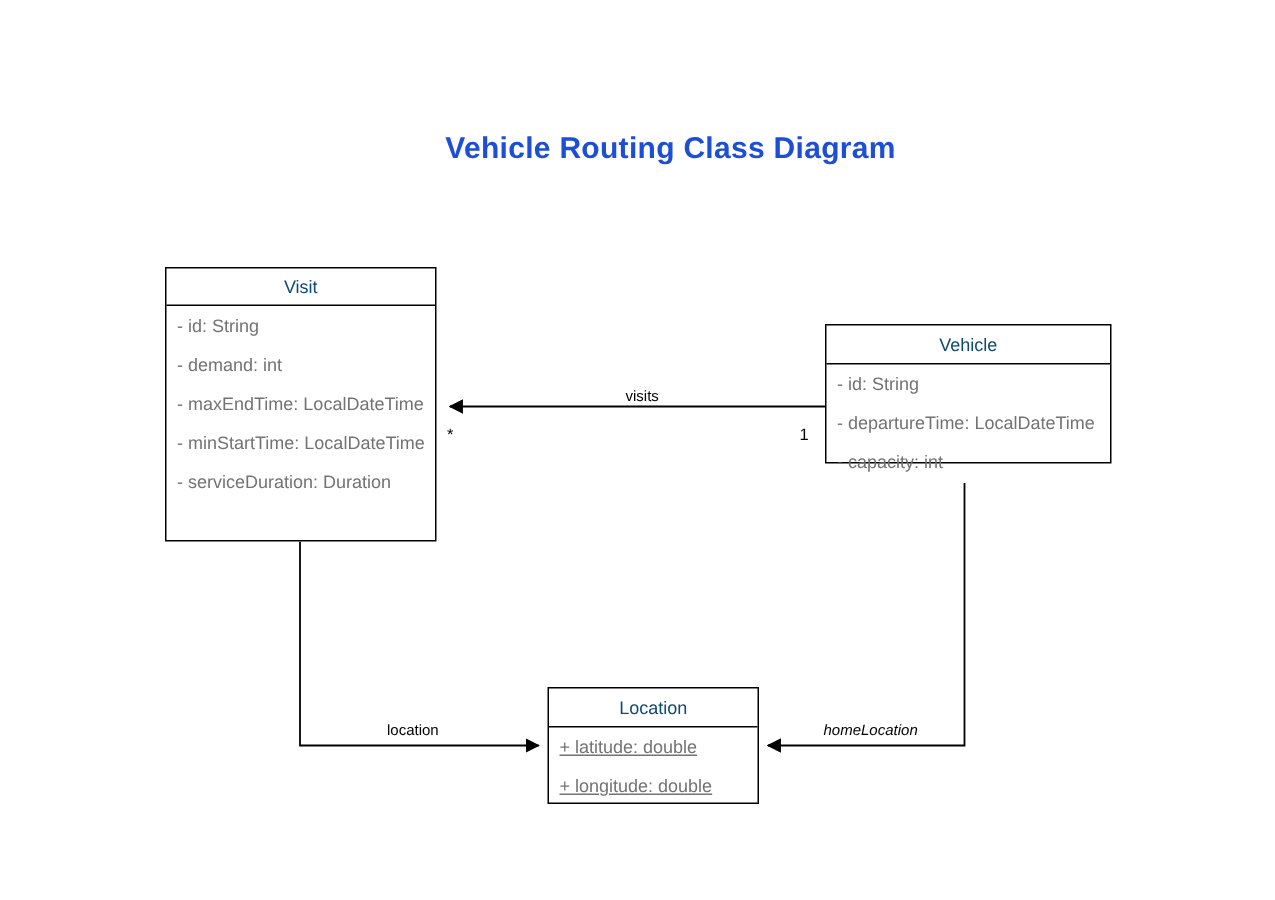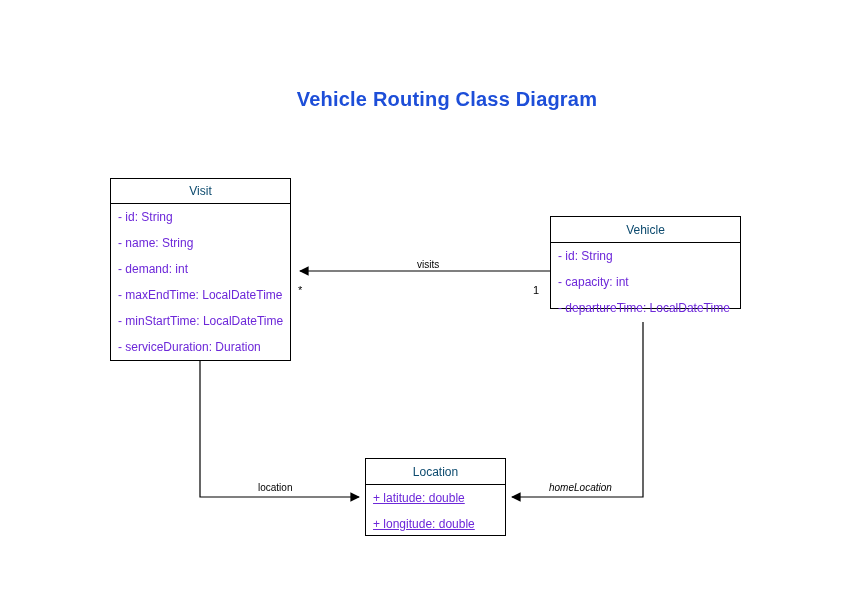--- a/index.html
+++ b/index.html
@@ -54,21 +54,21 @@
     align-items: center;
     justify-content: center;
   }
   .uml-attrs {
     box-sizing: border-box;
     padding: 0;
   }
   .uml-attr {
     box-sizing: border-box;
     font-size: 12px;
-    color: #6d28d9;
+    color: #737373;
     padding-left: 7px;
     display: flex;
     align-items: center;
     white-space: nowrap;
   }
 
   
   #class-visit        { left: 110px; top: 178px; width: 181px; height: 183px; }
   #class-visit .uml-class-name { height: 25px; }
   #class-visit .uml-attr       { height: 26px; }
@@ -141,34 +141,33 @@
 <div id="label-location" class="edge-label">location</div>
 <div id="label-homelocation" class="edge-label">homeLocation</div>
 
 <div id="mult-visit-side" class="multiplicity">*</div>
 <div id="mult-vehicle-side" class="multiplicity">1</div>
 
 <div id="class-visit" class="uml-class">
   <div class="uml-class-name">Visit</div>
   <div class="uml-attrs">
     <div class="uml-attr">- id: String</div>
-    <div class="uml-attr">- name: String</div>
     <div class="uml-attr">- demand: int</div>
     <div class="uml-attr">- maxEndTime: LocalDateTime</div>
     <div class="uml-attr">- minStartTime: LocalDateTime</div>
     <div class="uml-attr">- serviceDuration: Duration</div>
   </div>
 </div>
 
 <div id="class-vehicle" class="uml-class">
   <div class="uml-class-name">Vehicle</div>
   <div class="uml-attrs">
     <div class="uml-attr">- id: String</div>
+    <div class="uml-attr">- departureTime: LocalDateTime</div>
     <div class="uml-attr">- capacity: int</div>
-    <div class="uml-attr">- departureTime: LocalDateTime</div>
   </div>
 </div>
 
 <div id="class-location" class="uml-class">
   <div class="uml-class-name">Location</div>
   <div class="uml-attrs">
     <div class="uml-attr">+ latitude: double</div>
     <div class="uml-attr">+ longitude: double</div>
   </div>
 </div>

